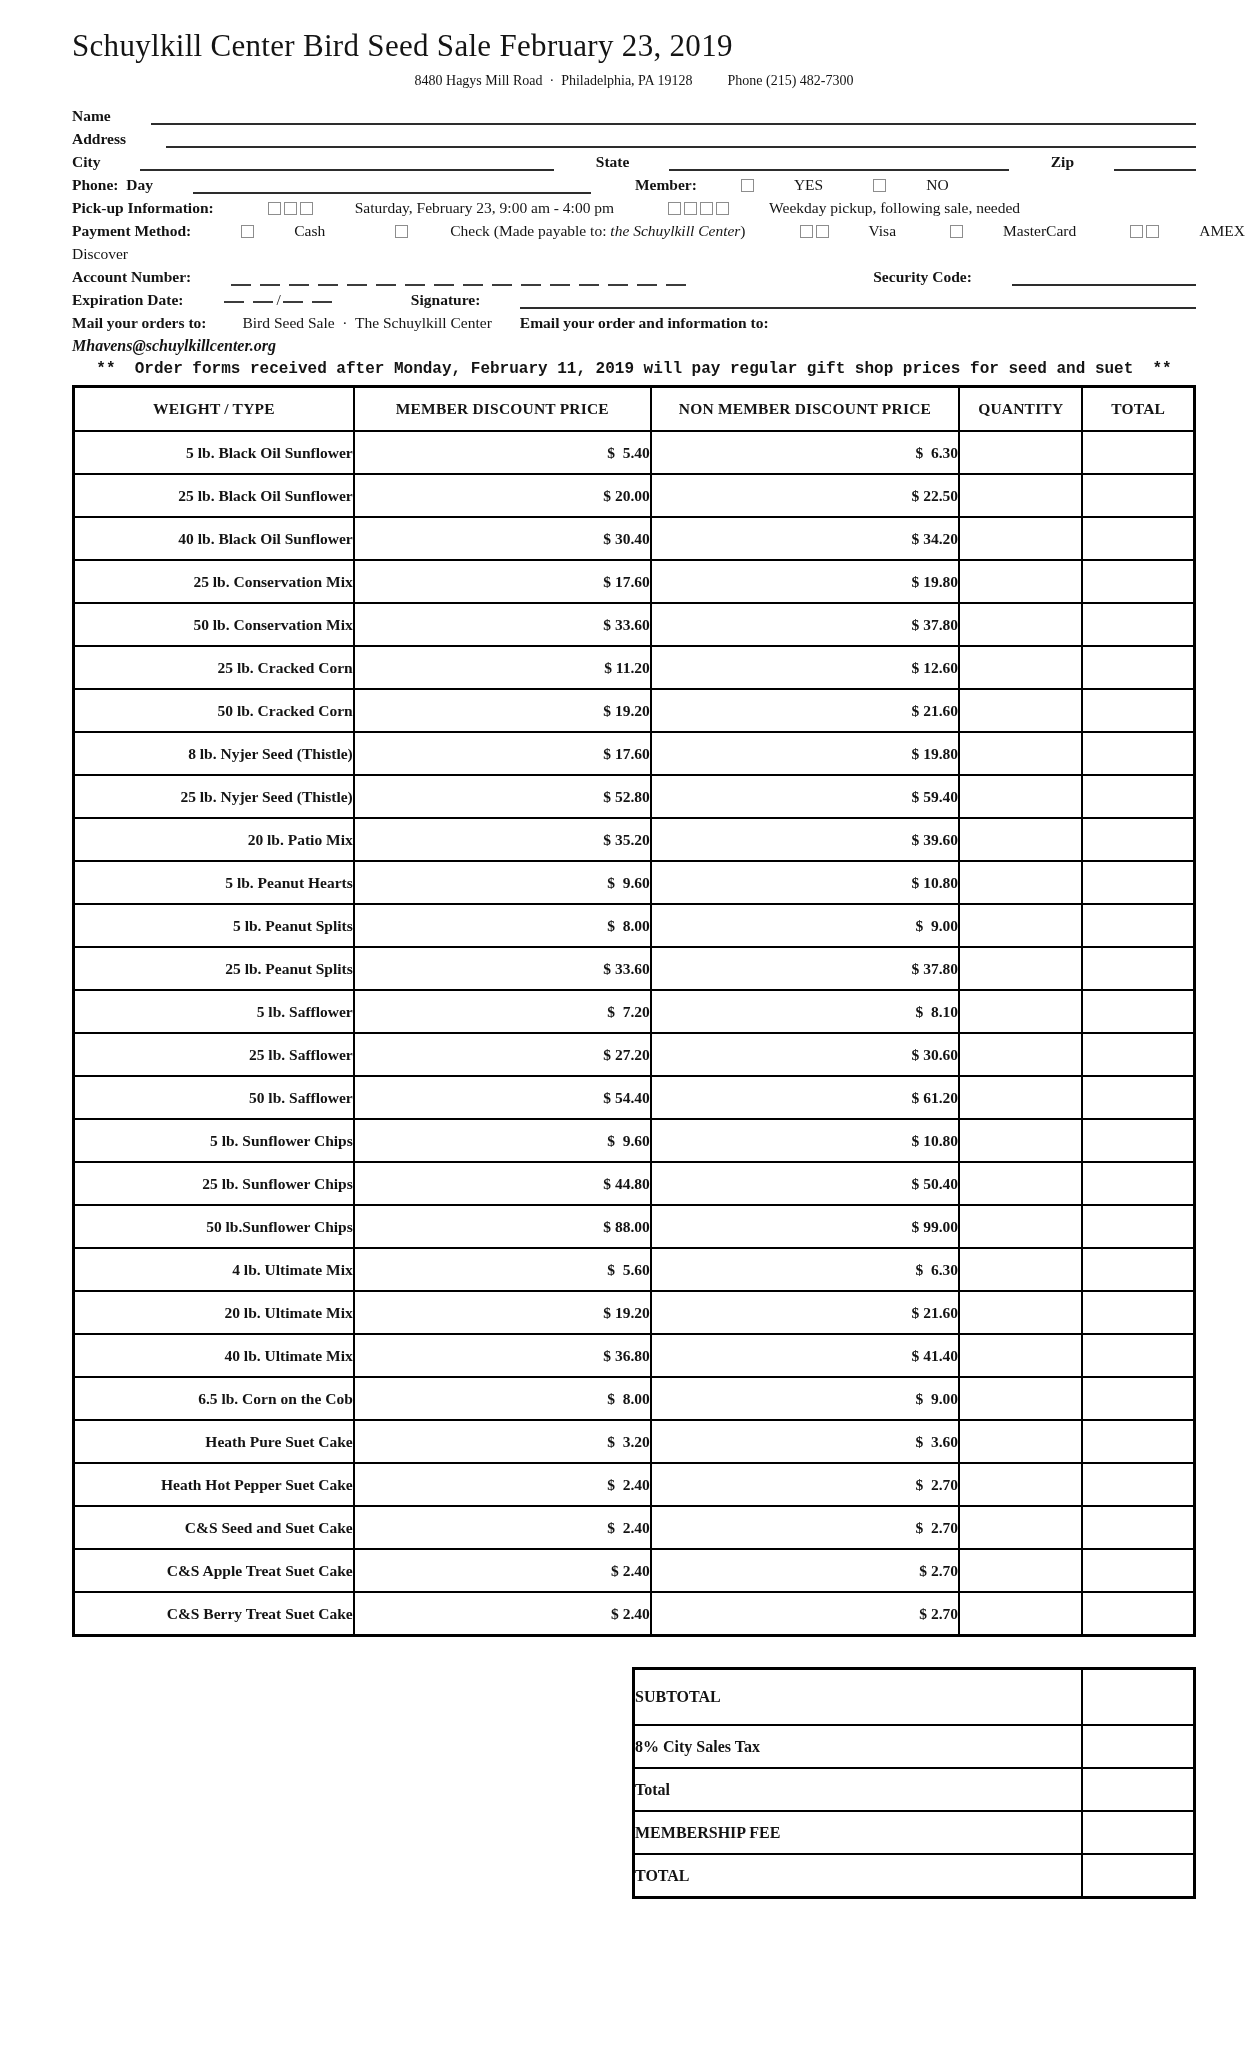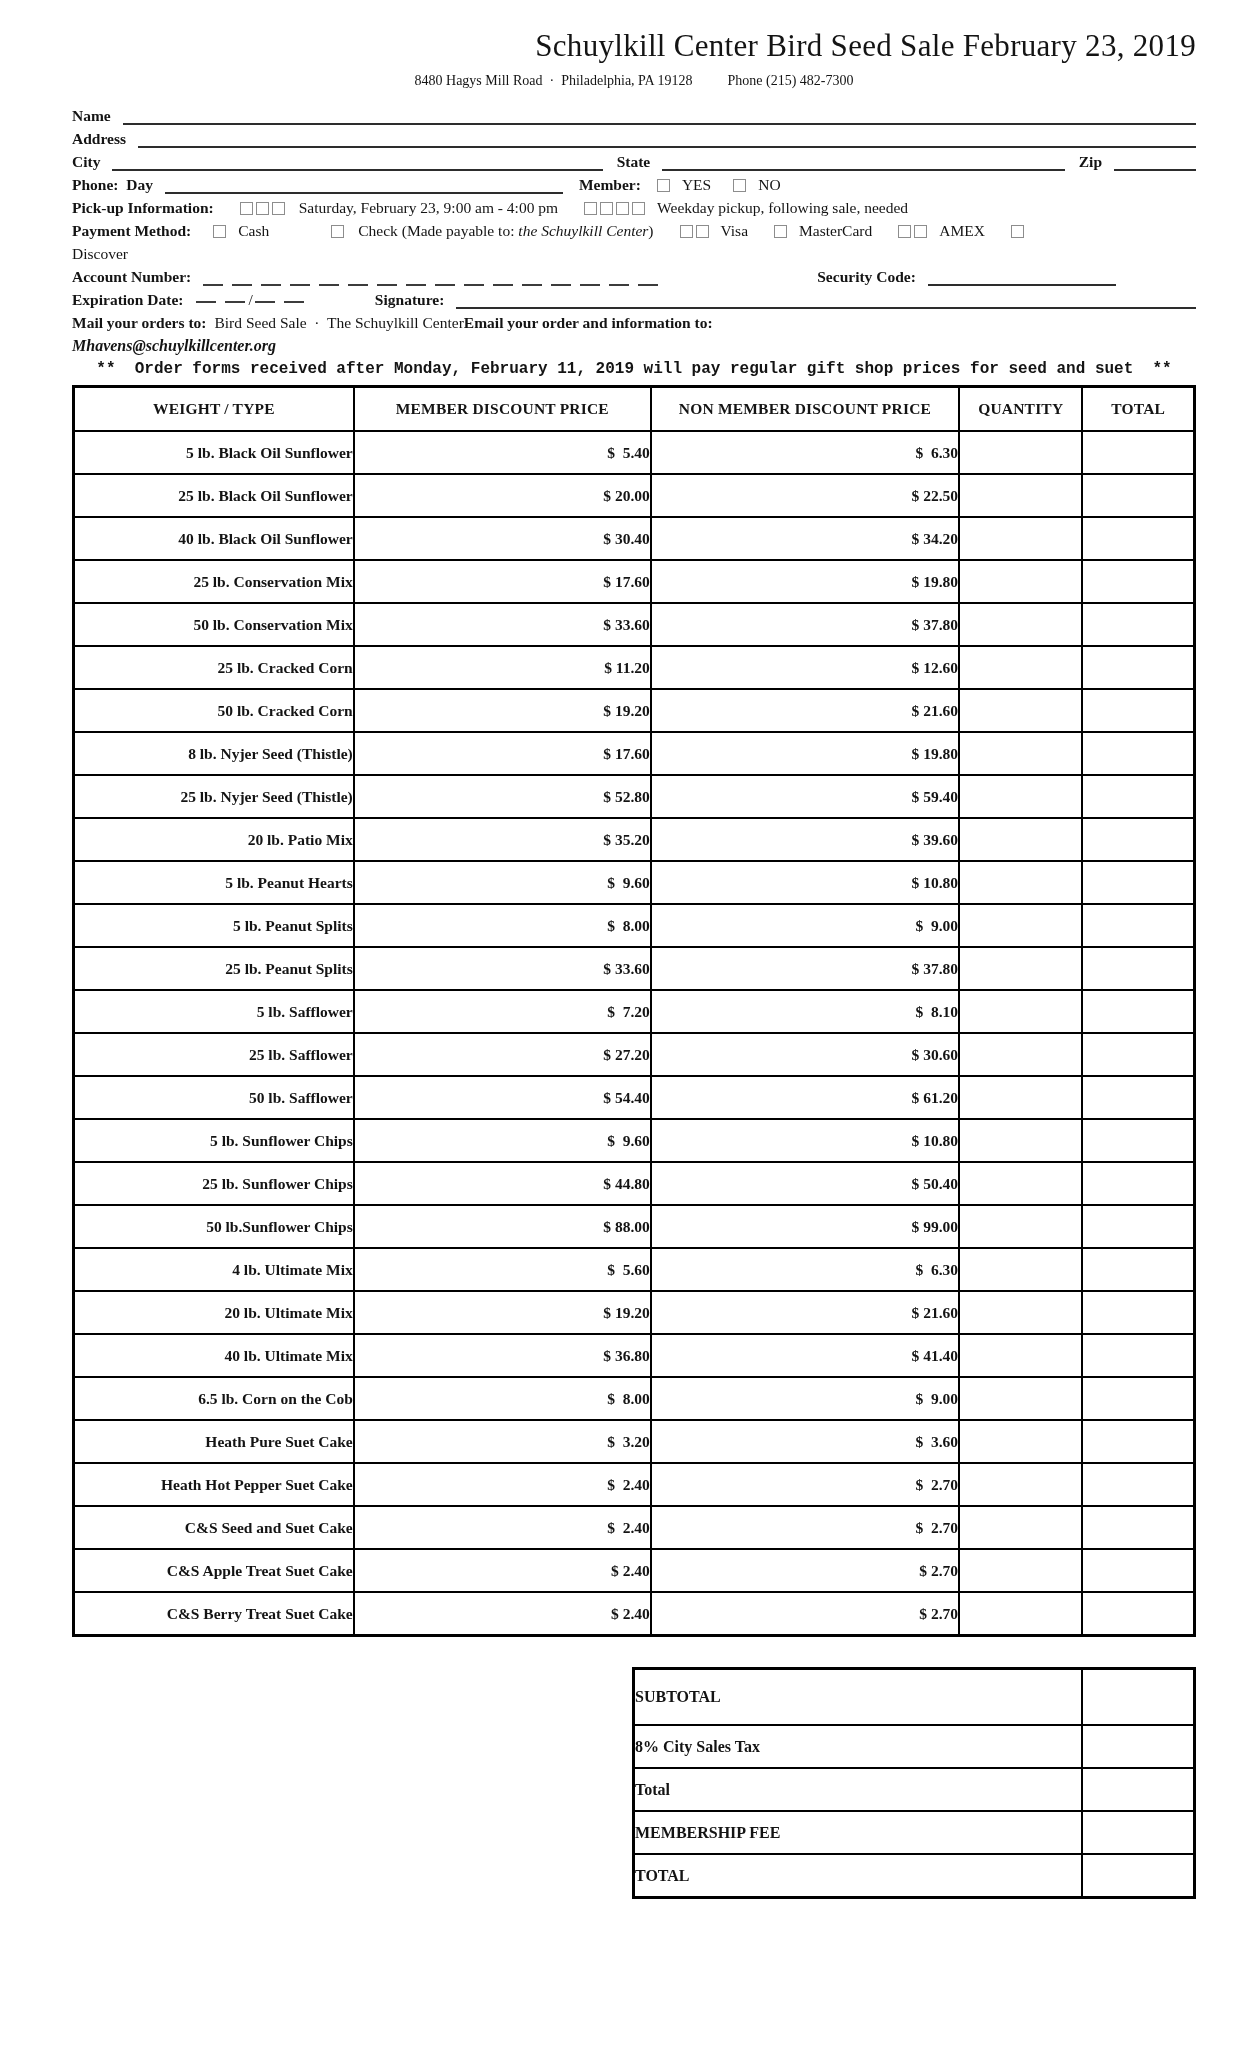--- a/index.html
+++ b/index.html
@@ -1,30 +1,30 @@
 <!DOCTYPE html>
 <html><head>
 <meta charset="utf-8">
 <style>
   html,body { margin:0; padding:0; background:#ffffff; }
   body { width:1247px; height:2054px; overflow:hidden; color:#141414;
          font-family:"Liberation Serif", serif; }
   .content { padding:28px 51px 0 72px; }
 
-  .title { text-align:right; font-size:31px; font-weight:400; letter-spacing:0.3px; }
+  .title { text-align:left; font-size:31px; font-weight:400; letter-spacing:0.3px; }
   .subtitle { display:flex; justify-content:center; gap:35px; font-size:14px; margin-top:9px; white-space:pre; }
 
   .formblock { margin-top:13px; }
-  .frow { display:flex; align-items:flex-end; height:23px; font-size:15.5px; white-space:pre; }
+  .frow { display:flex; align-items:flex-end; height:23px; font-size:15.5px; white-space:pre;gap:28px; }
   .lbl { font-weight:700; }
   .blank { border-bottom:2px solid #2d2d2d; height:15px; }
   .f1 { flex:1; }
   .ml8{margin-left:8px} .ml12{margin-left:12px} .ml14{margin-left:14px}
   .ml16{margin-left:16px} .ml22{margin-left:22px} .ml26{margin-left:26px}
-  .ml30{} .ml42{margin-left:62px} .ml150{margin-left:150px}
+  .ml30{} .ml42{margin-left:42px} .ml150{margin-left:150px}
 
   .boxes { display:inline-flex; gap:3px; align-items:center; margin-bottom:2px; }
   .box { display:inline-block; width:11px; height:11px; border:1px solid #8d8d8d; background:#fff; }
 
   .dashrun { display:inline-flex; margin-left:12px; }
   .dash { width:20px; height:10px; border-bottom:2px solid #3c3c3c; margin-right:9px; display:inline-block; }
   .slash { font-weight:400; margin:0 2px 0 -5px; }
 
   .italic { font-style:italic; }
   .emailrow { font-weight:700; font-style:italic; font-size:16px; }

